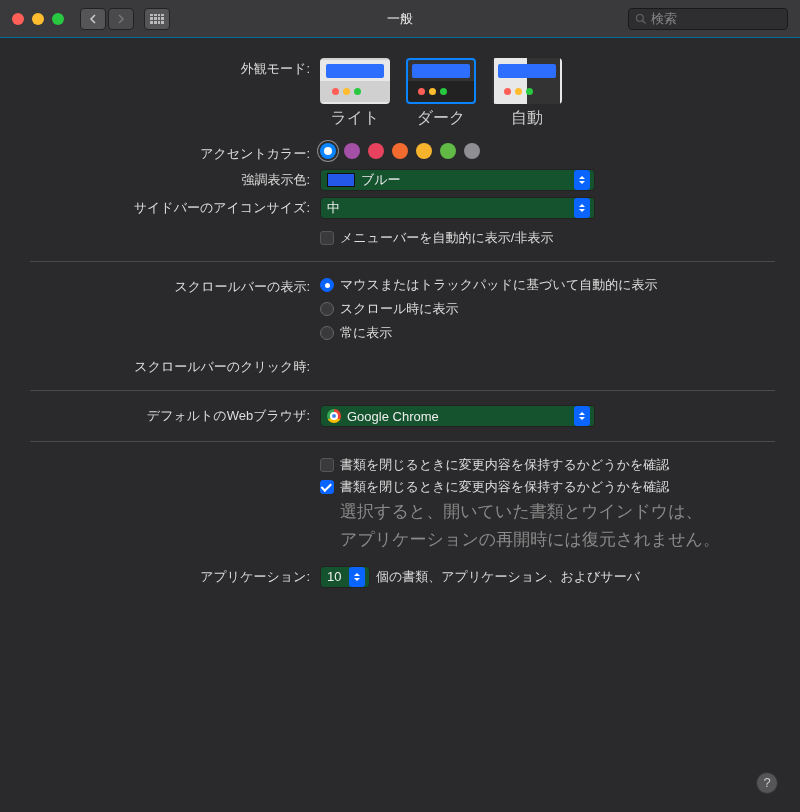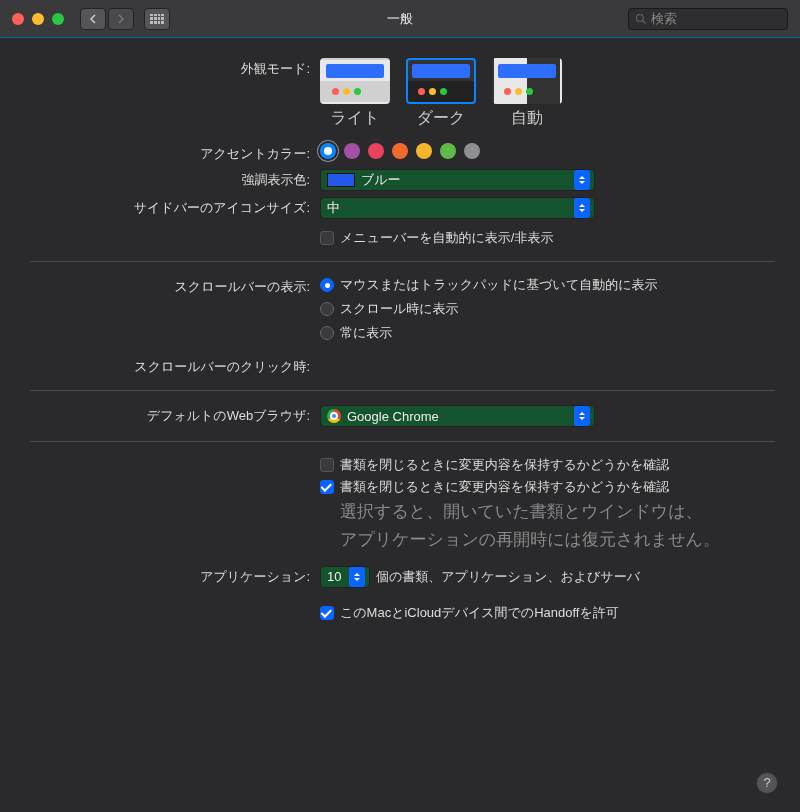--- a/index.html
+++ b/index.html
@@ -323,23 +323,19 @@
   <div class="row">
     <div class="label">アプリケーション:</div>
     <div class="field">
       <div class="inline">
         <div class="select small">
           <span>10</span>
           <div class="arrows"></div>
         </div>
         <span>個の書類、アプリケーション、およびサーバ</span>
       </div>
-      <div class="checkbox-row" style="margin-top:12px;">
-        <div class="cb checked"></div>
-        <span>このMacとiCloudデバイス間でのHandoffを許可</span>
-      </div>
     </div>
   </div>
 
 
 </div>
 
 <div class="help-btn">?</div>
 
 </body></html>

